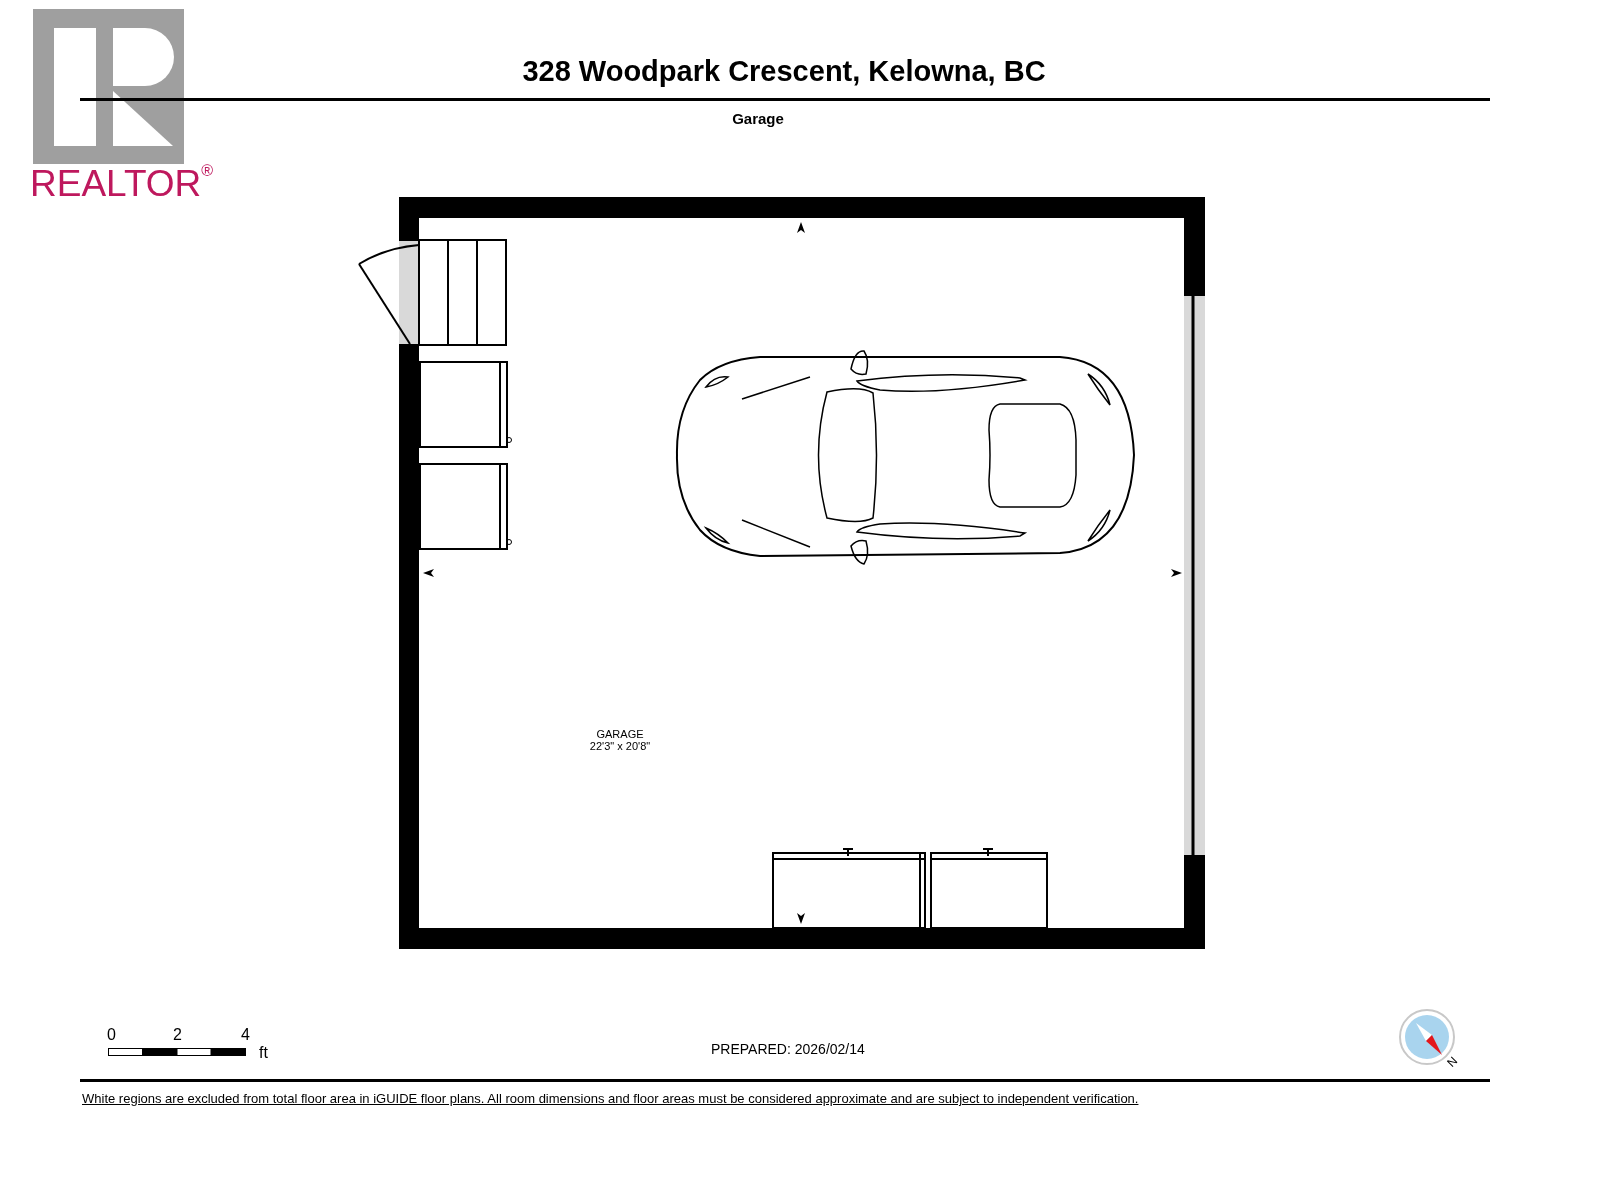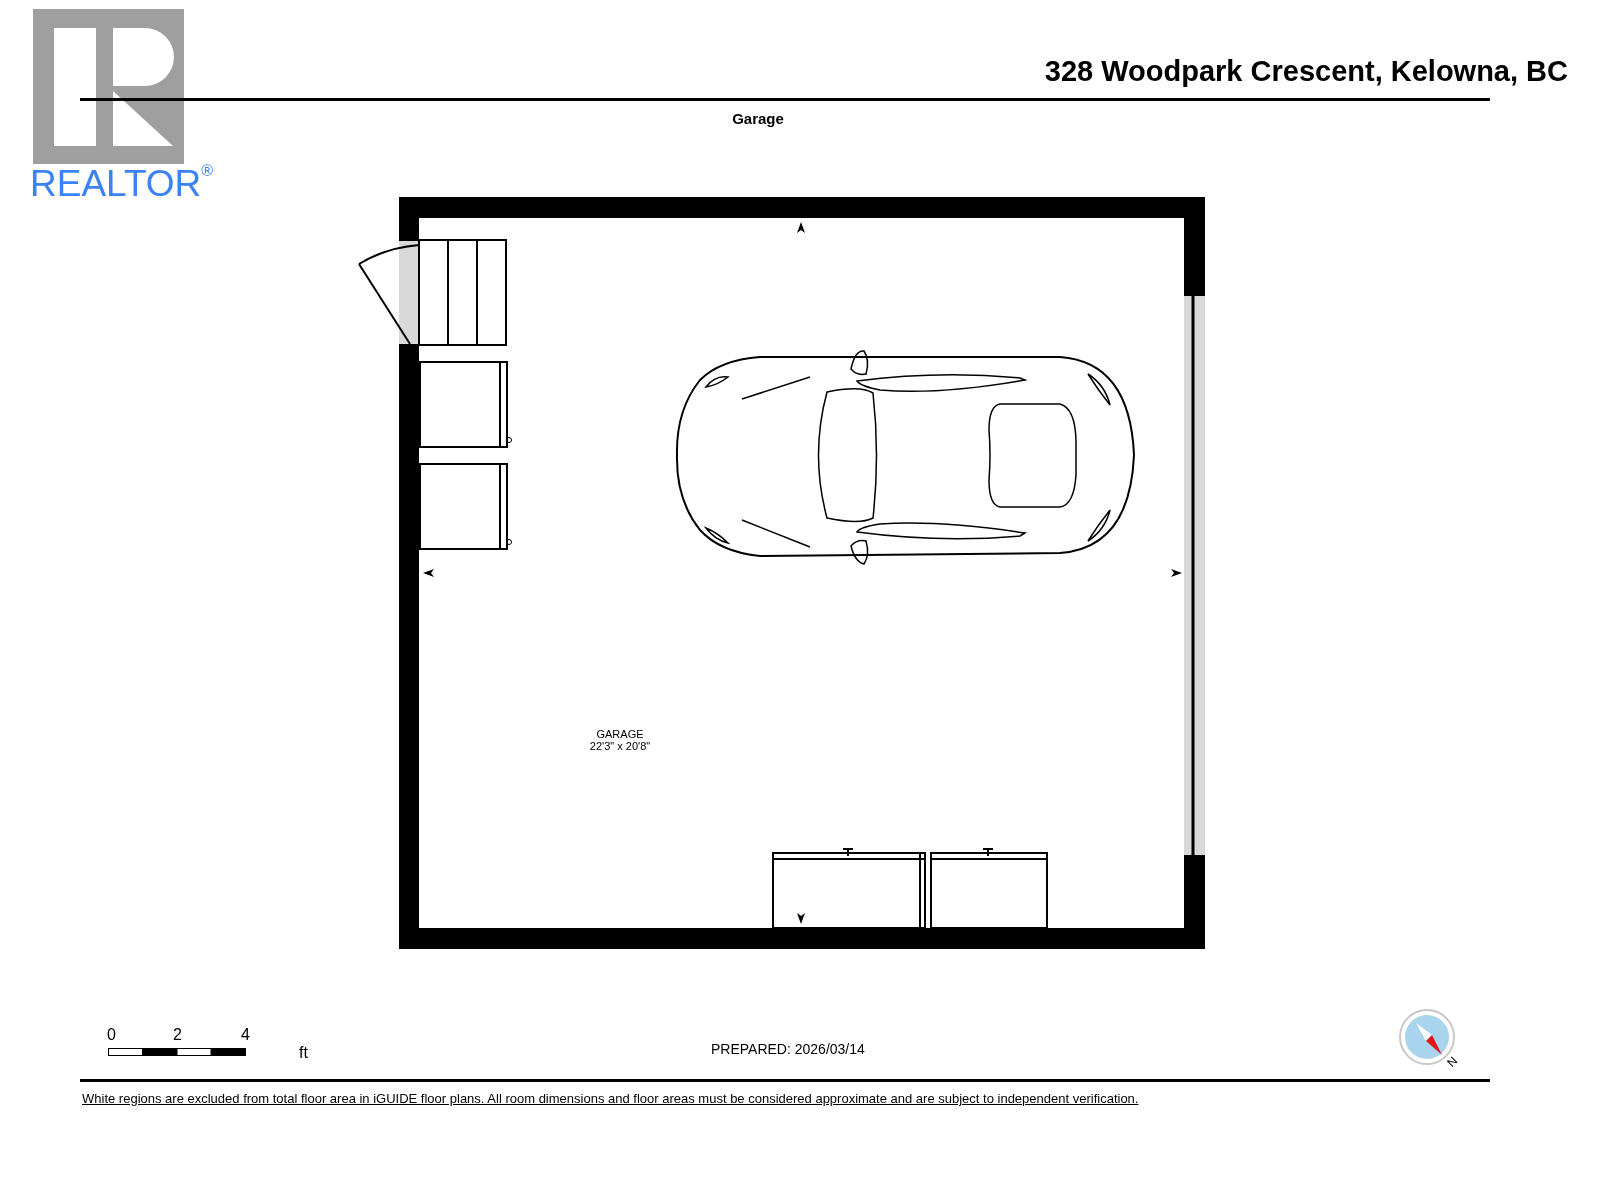--- a/index.html
+++ b/index.html
@@ -1,29 +1,29 @@
 <!DOCTYPE html>
 <html><head>
 <meta charset="utf-8">
 <style>
   html, body { margin: 0; padding: 0; background: #ffffff; }
   body { width: 1600px; height: 1200px; position: relative; overflow: hidden;
          font-family: "Liberation Sans", sans-serif; color: #000; }
   .abs { position: absolute; }
   .logo-box { left: 33px; top: 9px; width: 151px; height: 155px; }
-  .logo-text { left: 30px; top: 165px; font-size: 37px; color: #3b82f6; letter-spacing: 0px; line-height: 1; }
+  .logo-text { left: 30px; top: 165px; font-size: 37px; color: #be185d; letter-spacing: 0px; line-height: 1; }
   .logo-reg { font-size: 16px; vertical-align: top; position: relative; top: -2px; }
-  .title { left: 0; width: 1568px; top: 54px; text-align: right; font-weight: bold; font-size: 29px; line-height: 34px; }
+  .title { left: 0; width: 1568px; top: 54px; text-align: center; font-weight: bold; font-size: 29px; line-height: 34px; }
   .rule-top { left: 80px; top: 98px; width: 1410px; height: 3px; background: #000; }
   .subtitle { left: 0; width: 1516px; top: 110px; text-align: center; font-weight: bold; font-size: 15px; }
   .plan { left: 0; top: 0; width: 1600px; height: 1200px; }
   .room-label { left: 560px; top: 728px; width: 120px; text-align: center; font-size: 11px; line-height: 12px; }
   .scale-labels { left: 104px; top: 1026px; width: 170px; height: 18px; font-size: 16px; }
   .scale-lbl { position: absolute; top: 0; }
-  .scale-unit { left: 259px; top: 1044px; font-size: 16px; margin-left: 40px; }
+  .scale-unit { left: 259px; top: 1044px; font-size: 16px; }
   .prepared { left: 711px; top: 1041px; font-size: 14px; }
   .rule-bottom { left: 80px; top: 1079px; width: 1410px; height: 3px; background: #000; }
   .disclaimer { left: 82px; top: 1091px; font-size: 13px; text-decoration: underline; }
 </style>
 </head>
 <body>
 
 <div class="abs logo-box">
   <svg width="151" height="155" viewBox="0 0 151 155">
     <rect x="0" y="0" width="151" height="155" fill="#9f9f9f"></rect>
@@ -124,21 +124,21 @@
   <span class="scale-lbl" style="left:137px">4</span>
 </div>
 <svg class="abs" style="left:108px; top:1048px;" width="142" height="9">
   <rect x="0.5" y="0.5" width="34" height="7" fill="#fff" stroke="#000" stroke-width="1"></rect>
   <rect x="34" y="0" width="35" height="8" fill="#000"></rect>
   <rect x="69" y="0.5" width="34" height="7" fill="#fff" stroke="#000" stroke-width="1"></rect>
   <rect x="103" y="0" width="35" height="8" fill="#000"></rect>
 </svg>
 <div class="abs scale-unit">ft</div>
 
-<div class="abs prepared">PREPARED: 2026/03/14</div>
+<div class="abs prepared">PREPARED: 2026/02/14</div>
 
 <svg class="abs" style="left:1398px; top:1008px;" width="66" height="64" viewBox="0 0 66 64">
   <circle cx="29" cy="29" r="27" fill="#fff" stroke="#c8c8c8" stroke-width="2"></circle>
   <circle cx="29" cy="29" r="22" fill="#a9d4ee"></circle>
   <path d="M18 15 L34 27 L28 33 Z" fill="#ffffff"></path>
   <path d="M34 27 L28 33 L44 47 Z" fill="#e3161b"></path>
   <text x="50" y="58" font-size="12" font-family="Liberation Sans, sans-serif" transform="rotate(-45 54 54)">N</text>
 </svg>
 
 <div class="abs rule-bottom"></div>

